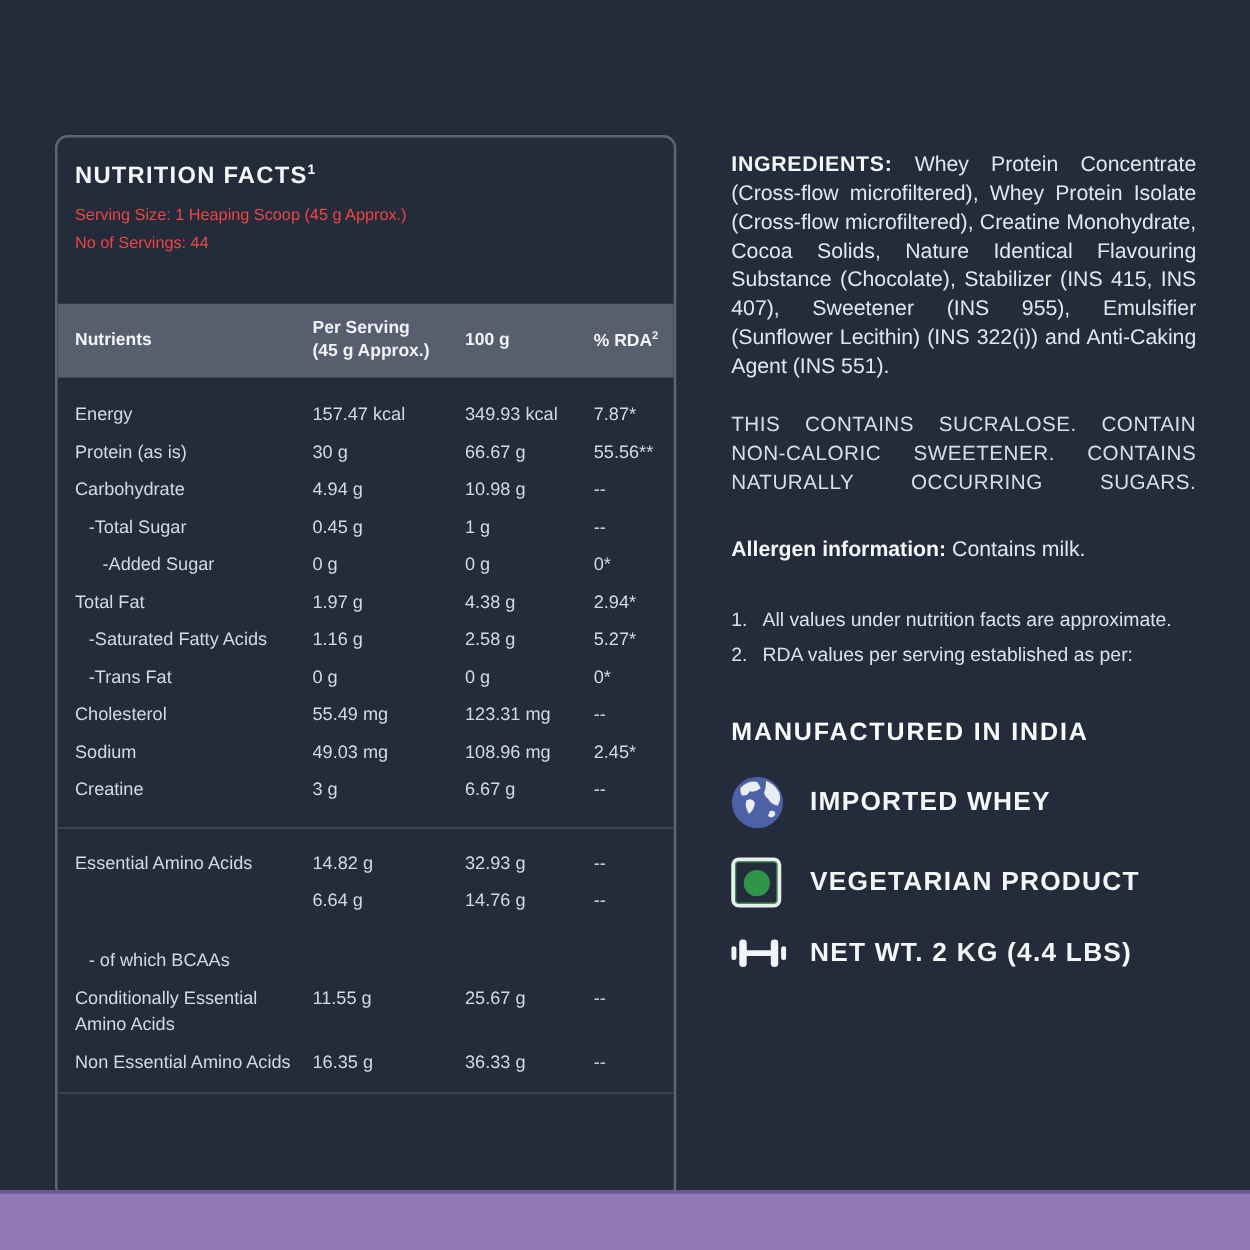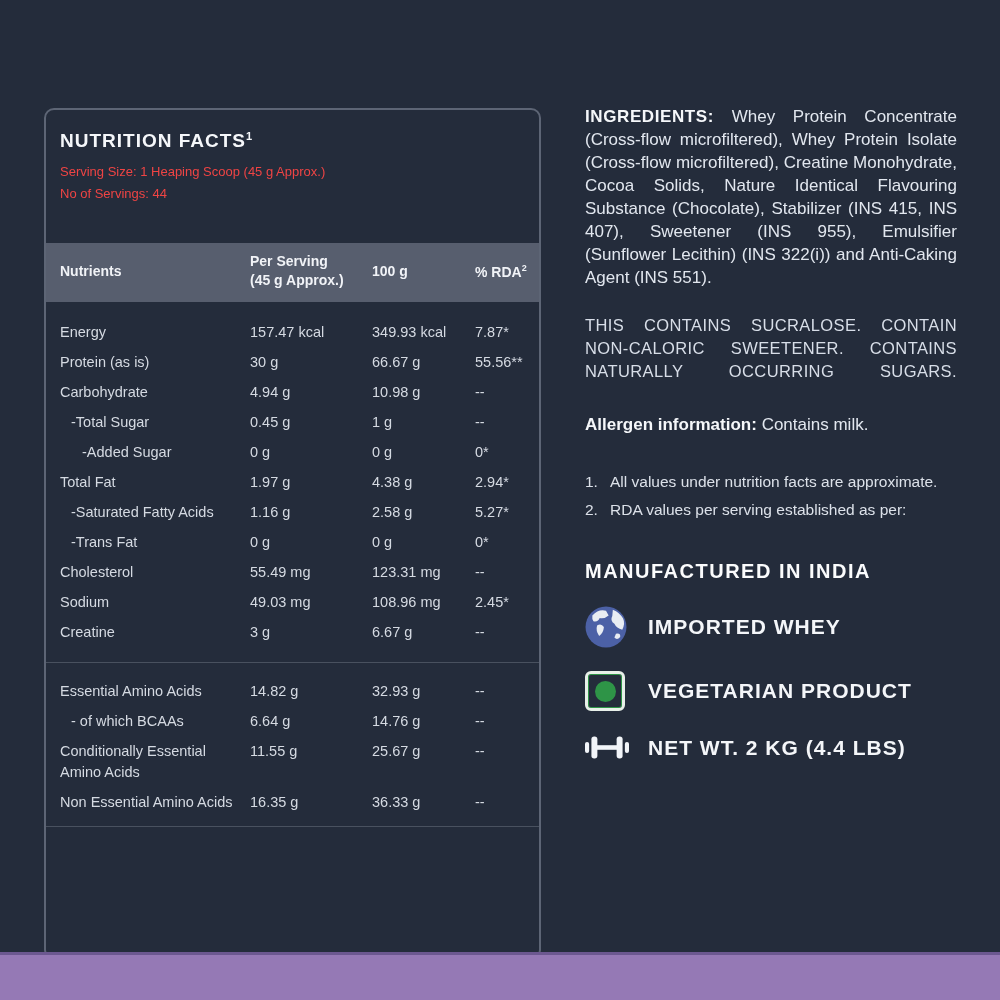--- a/index.html
+++ b/index.html
@@ -56,21 +56,21 @@
     border-top:1.5px solid #49515F;
     margin-top:15px;
   }
   .amino-body{ padding-top:13px; }
   .bottom-rule{
     border-top:1.5px solid #49515F;
     margin-top:9px;
   }
 
   
-  .right-col{ position:absolute; left:585px; top:105px; width:372px; }
+  .right-col{ position:absolute; left:585px; top:120px; width:372px; }
 
   .ingredients{
     font-size:17px; line-height:23px;
     text-align:justify;
     color:#E2E7EF;
   }
   .ingredients .b{ font-weight:bold; letter-spacing:0.6px; color:#F5F7FA; }
 
   .sucralose{
     margin-top:25px;
@@ -230,21 +230,21 @@
   <div class="t-body amino-body">
 
       <div class="t-row">
         <div class="c">Essential Amino Acids</div>
         <div class="c">14.82 g</div>
         <div class="c">32.93 g</div>
         <div class="c">--</div>
       </div>
 
       <div class="t-row">
-        <div class="c" style="padding-left: 11px;">- of which BCAAs</div>
+        <div class="c" style="padding-left: 11px; margin-top: 48px;">- of which BCAAs</div>
         <div class="c">6.64 g</div>
         <div class="c">14.76 g</div>
         <div class="c">--</div>
       </div>
 
       <div class="t-row">
         <div class="c">Conditionally Essential Amino Acids</div>
         <div class="c">11.55 g</div>
         <div class="c">25.67 g</div>
         <div class="c">--</div>

